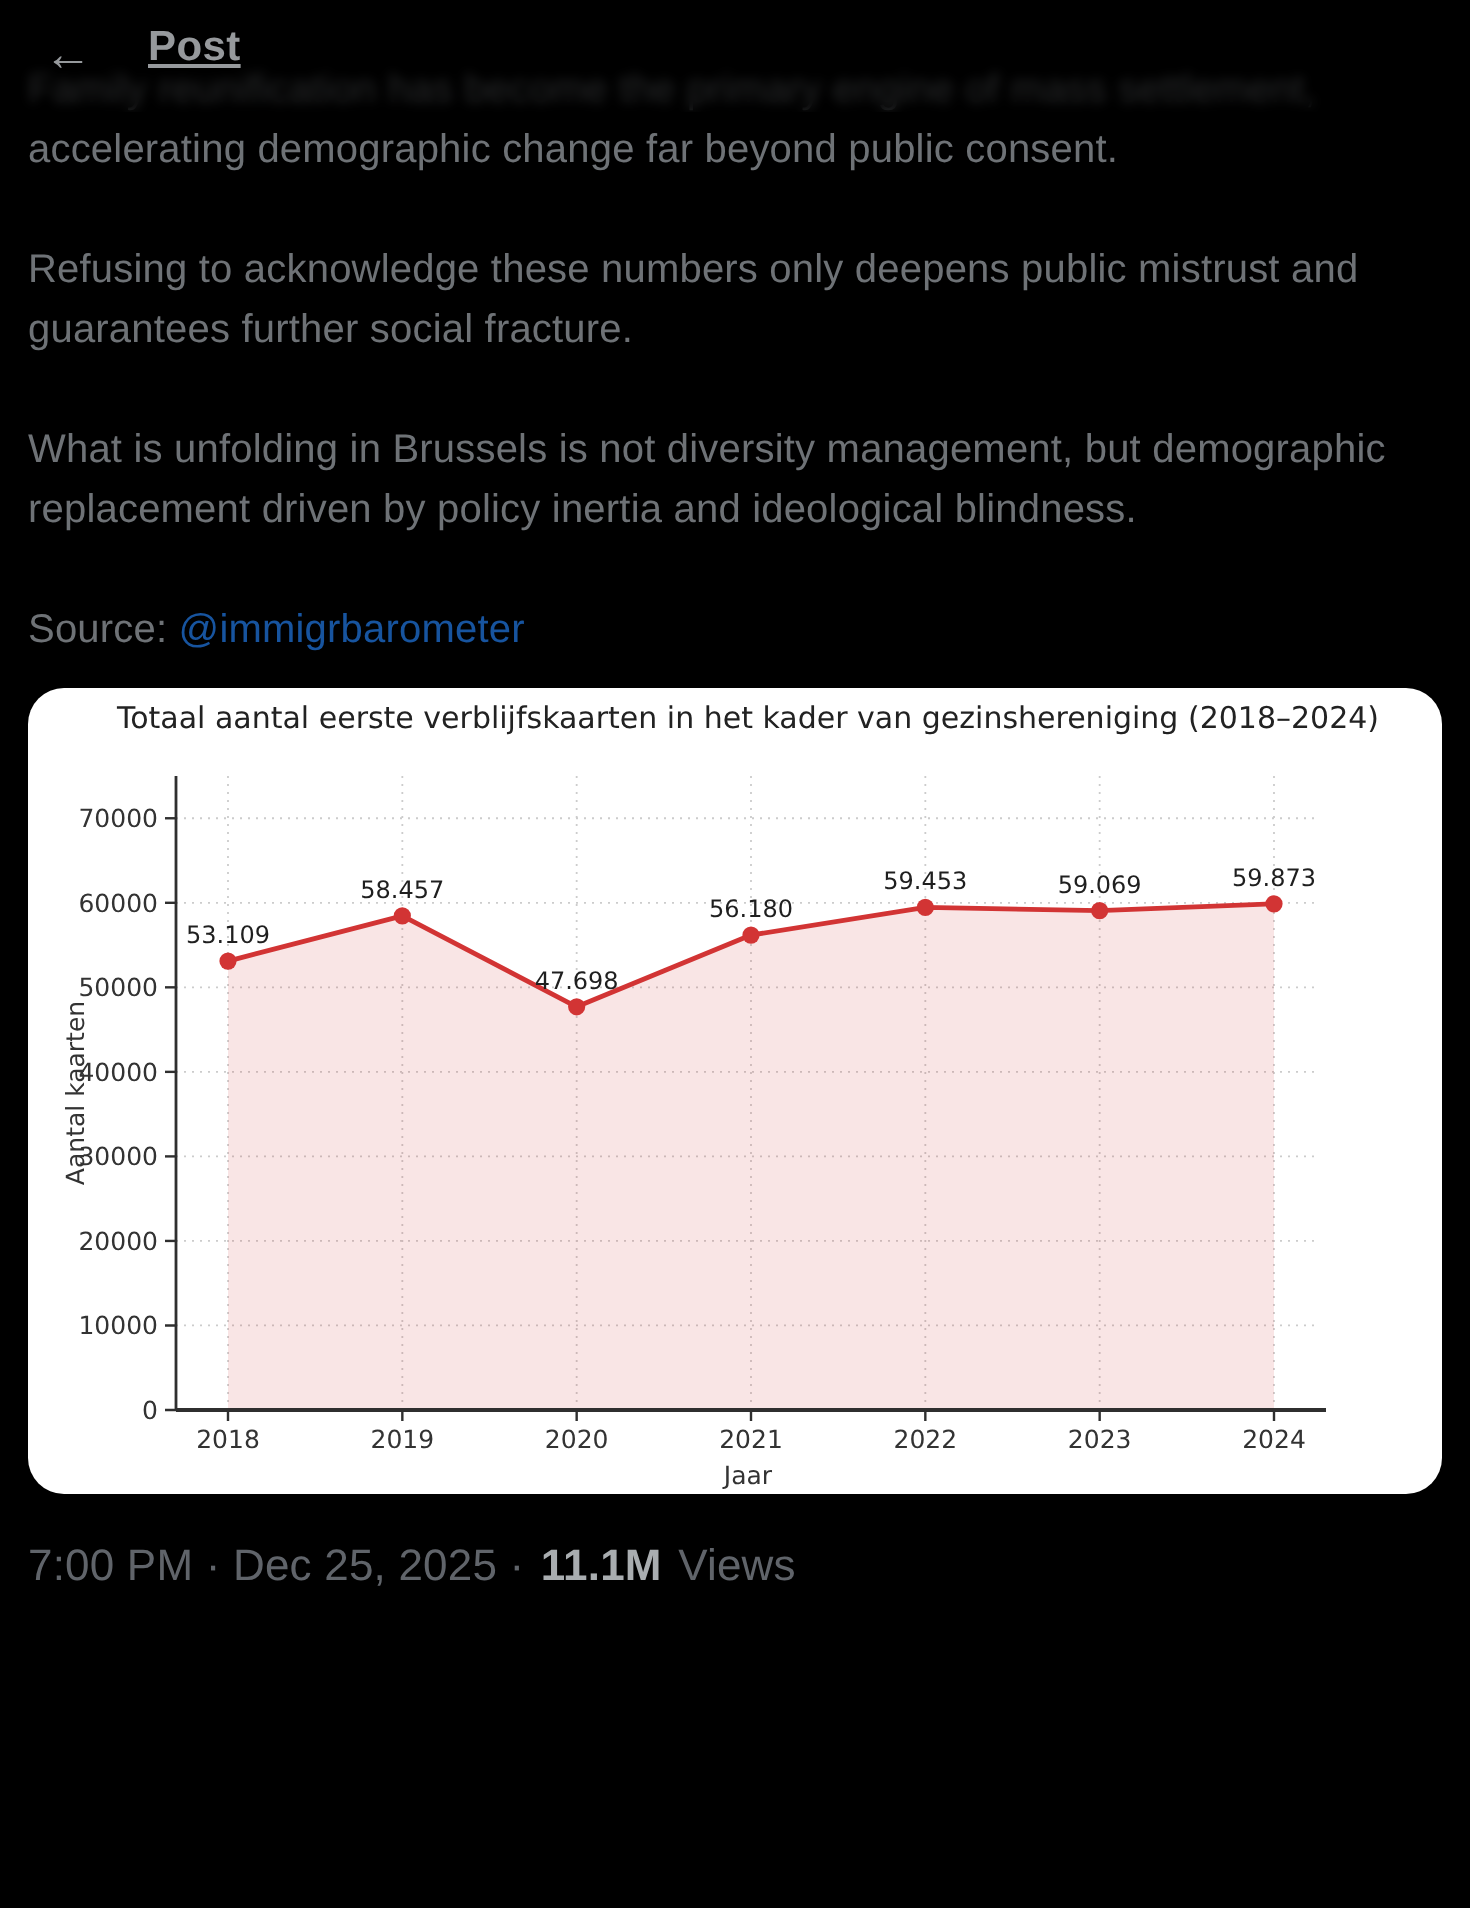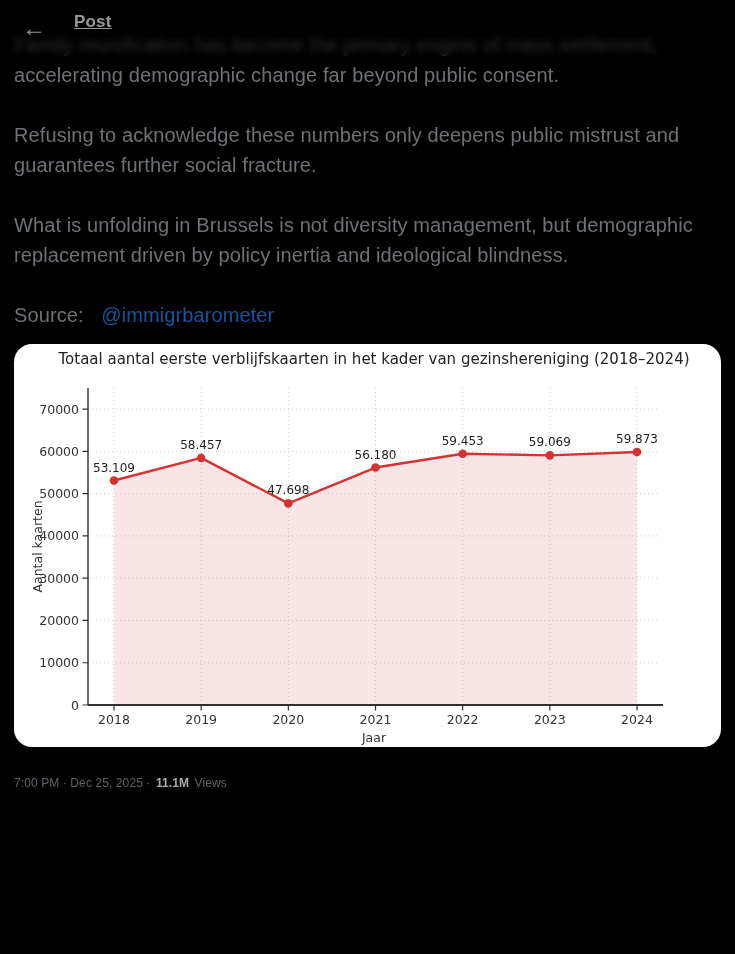--- a/index.html
+++ b/index.html
@@ -26,21 +26,21 @@
     margin: 10px 0 0 16px;
     width: 36px; height: 36px;
     display: flex; align-items: center; justify-content: center;
     font-size: 24px;
     color: #96999c;
     cursor: pointer;
     border-radius: 50%;
   }
   .header-title {
     margin: 12px 0 0 22px;
-    font-size: 17px;
+    font-size: 21px;
     font-weight: bold;
     color: #96999c;
     letter-spacing: 0.2px;
     text-decoration: underline;
   }
 
   .content {
     position: absolute;
     top: 30px; left: 14px; right: 14px;
   }
@@ -49,38 +49,37 @@
     line-height: 30px;
     color: #6e7276;
     margin-bottom: 30px;
     letter-spacing: 0.1px;
   }
   .post-text p.source-line { margin-bottom: 0; }
   .mention-link {
     color: #17549f;
     text-decoration: none;
     cursor: pointer;
-    margin-left: 12px;
   }
 
   .chart-card {
     margin-top: 14px;
     width: 707px;
     height: 403px;
     background: #ffffff;
     border-radius: 18px;
     overflow: hidden;
     cursor: pointer;
   }
   .chart-card svg { display: block; }
   svg text { font-family: "DejaVu Sans", sans-serif; }
 
   .footer {
     margin-top: 24px;
-    font-size: 12px;
+    font-size: 22px;
     line-height: 24px;
     color: #60646a;
     letter-spacing: 0.1px;
   }
   .footer .views-count {
     font-weight: bold;
     color: #a9adb0;
   }
 </style>
 </head>

